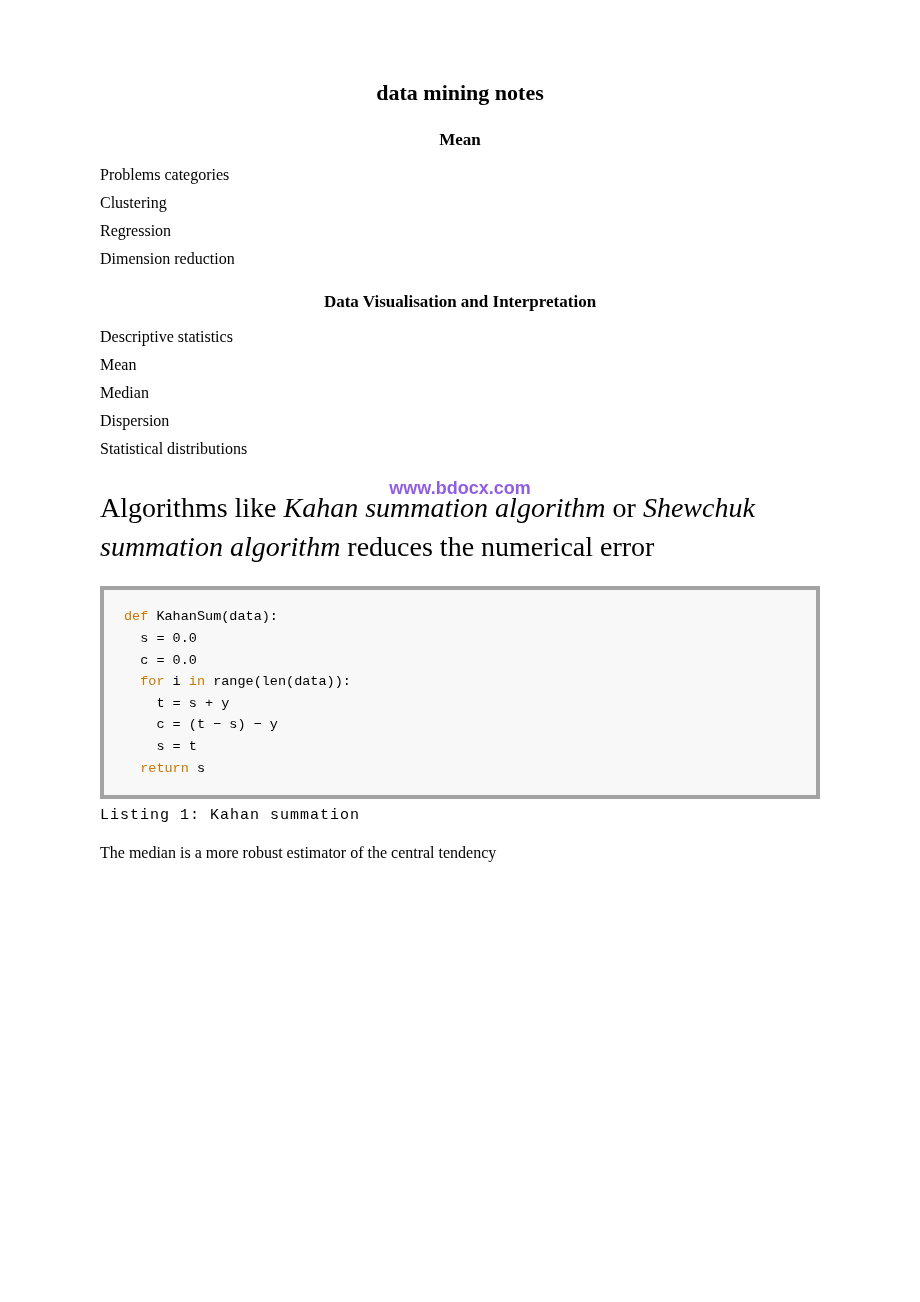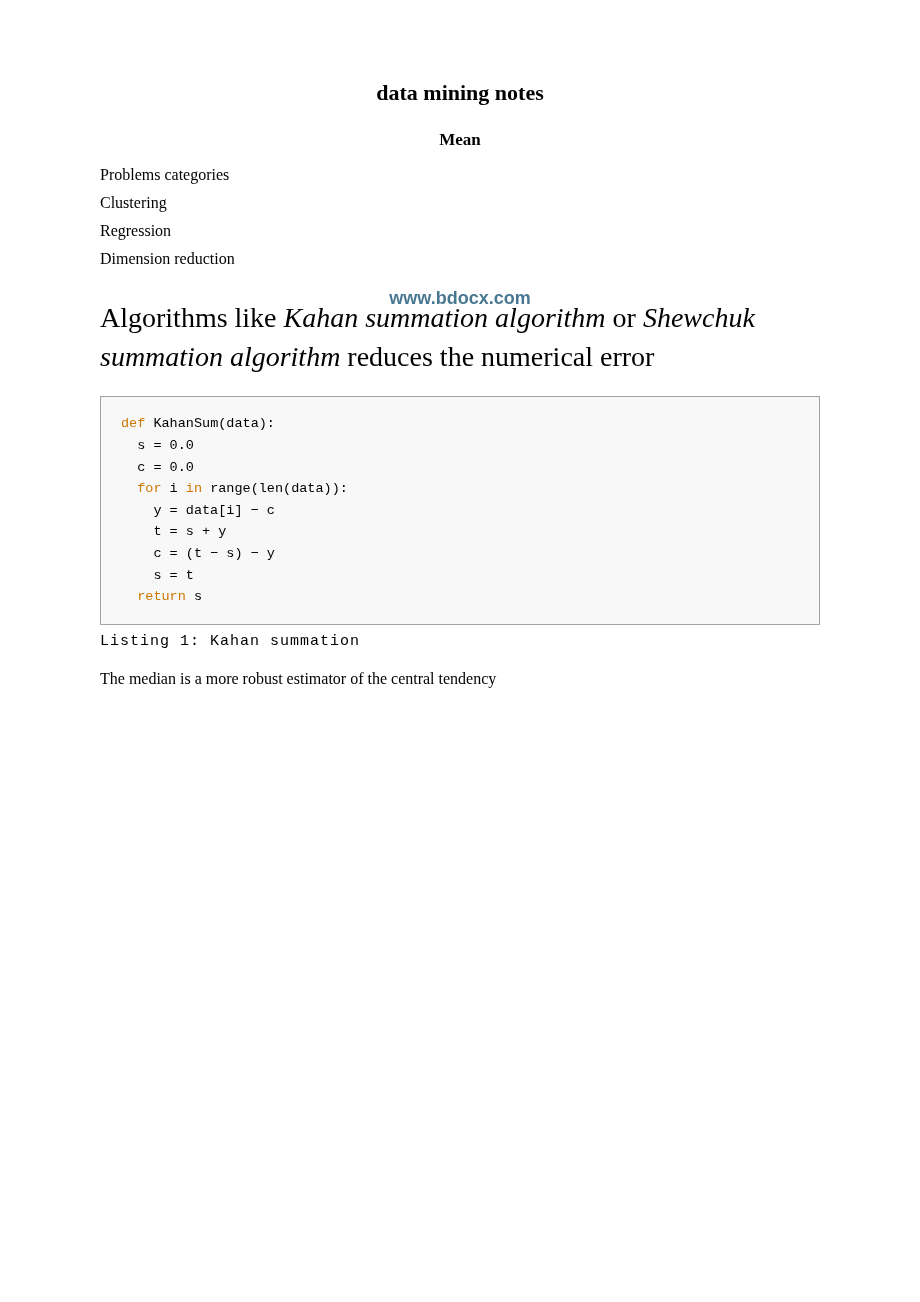--- a/index.html
+++ b/index.html
@@ -51,21 +51,21 @@
       margin-top: 20px;
       margin-bottom: 20px;
       line-height: 1.4;
     }
 
     .algo-heading em {
       font-style: italic;
     }
 
     .code-block-container {
-      border: 1px solid #a3a3a3;
+      border: 4px solid #a3a3a3;
       background: #f8f8f8;
       padding: 16px 20px;
       margin-top: 10px;
       margin-bottom: 8px;
       font-family: "Courier New", Courier, monospace;
       font-size: 13.5px;
       line-height: 1.6;
     }
 
     .code-line {
@@ -90,21 +90,21 @@
       margin-top: 10px;
       margin-bottom: 3px;
     }
 
     .content-area {
       position: relative;
       z-index: 1;
     }
 
     .inline-watermark {
-      color: #0c4a6e;
+      color: #6d28d9;
       font-family: Arial, sans-serif;
       font-size: 18px;
       font-weight: bold;
       opacity: 0.75;
       vertical-align: middle;
     }
   </style>
 </head>
 <body>
 
@@ -113,36 +113,43 @@
   <h1 class="page-title">data mining notes</h1>
 
   <div class="section-block">
     <h2 class="section-heading">Mean</h2>
     <div class="list-item">Problems categories</div>
     <div class="list-item">Clustering</div>
     <div class="list-item">Regression</div>
     <div class="list-item">Dimension reduction</div>
   </div>
 
+  <div class="section-block">
+    <h2 class="section-heading">Data Visualisation and Interpretation</h2>
+    <div class="list-item">Descriptive statistics</div>
+    <div class="list-item">Mean</div>
+    <div class="list-item">Median</div>
+    <div class="list-item">Dispersion</div>
+    <div class="list-item">Statistical distributions</div>
+  </div>
 
   <div style="position:relative; margin-top: 10px; margin-bottom: 10px;">
     <div style="position:absolute; top:-10px; left: 50%; transform:translateX(-50%); z-index:2; pointer-events:none;">
       <span class="inline-watermark">www.bdocx.com</span>
     </div>
     <div class="algo-heading" style="margin-top:30px;">
       Algorithms like <em>Kahan summation algorithm</em> or <em>Shewchuk summation algorithm</em> reduces the numerical error
     </div>
   </div>
 
   <div class="code-block-container">
     <span class="code-line"><span class="kw">def</span> <span class="fn">KahanSum</span>(data):</span>
     <span class="code-line">  s = 0.0</span>
     <span class="code-line">  c = 0.0</span>
     <span class="code-line">  <span class="kw">for</span> i <span class="kw">in</span> range(len(data)):</span>
-    <span class="code-line">    y = data[i] − c</span>
     <span class="code-line">    t = s + y</span>
     <span class="code-line">    c = (t − s) − y</span>
     <span class="code-line">    s = t</span>
     <span class="code-line">  <span class="kw">return</span> s</span>
   </div>
 
   <div class="listing-caption">Listing 1:  Kahan summation</div>
 
   <div class="body-text">The median is a more robust estimator of the central tendency</div>
 

